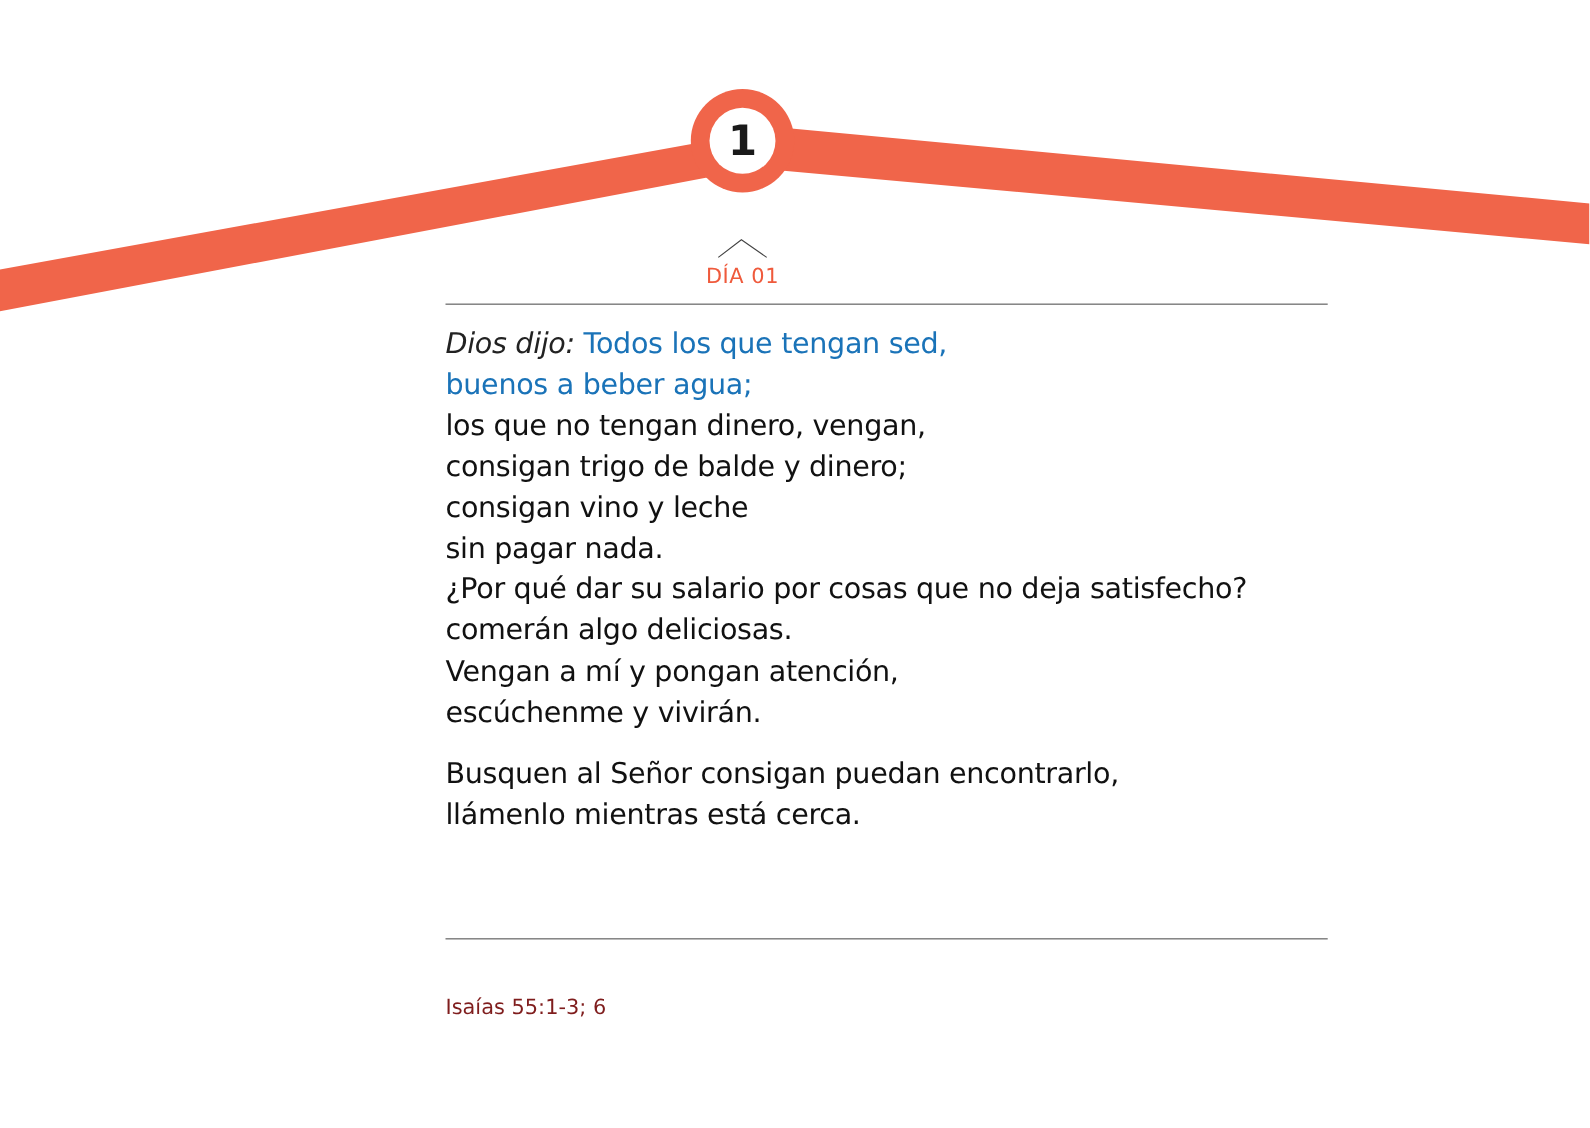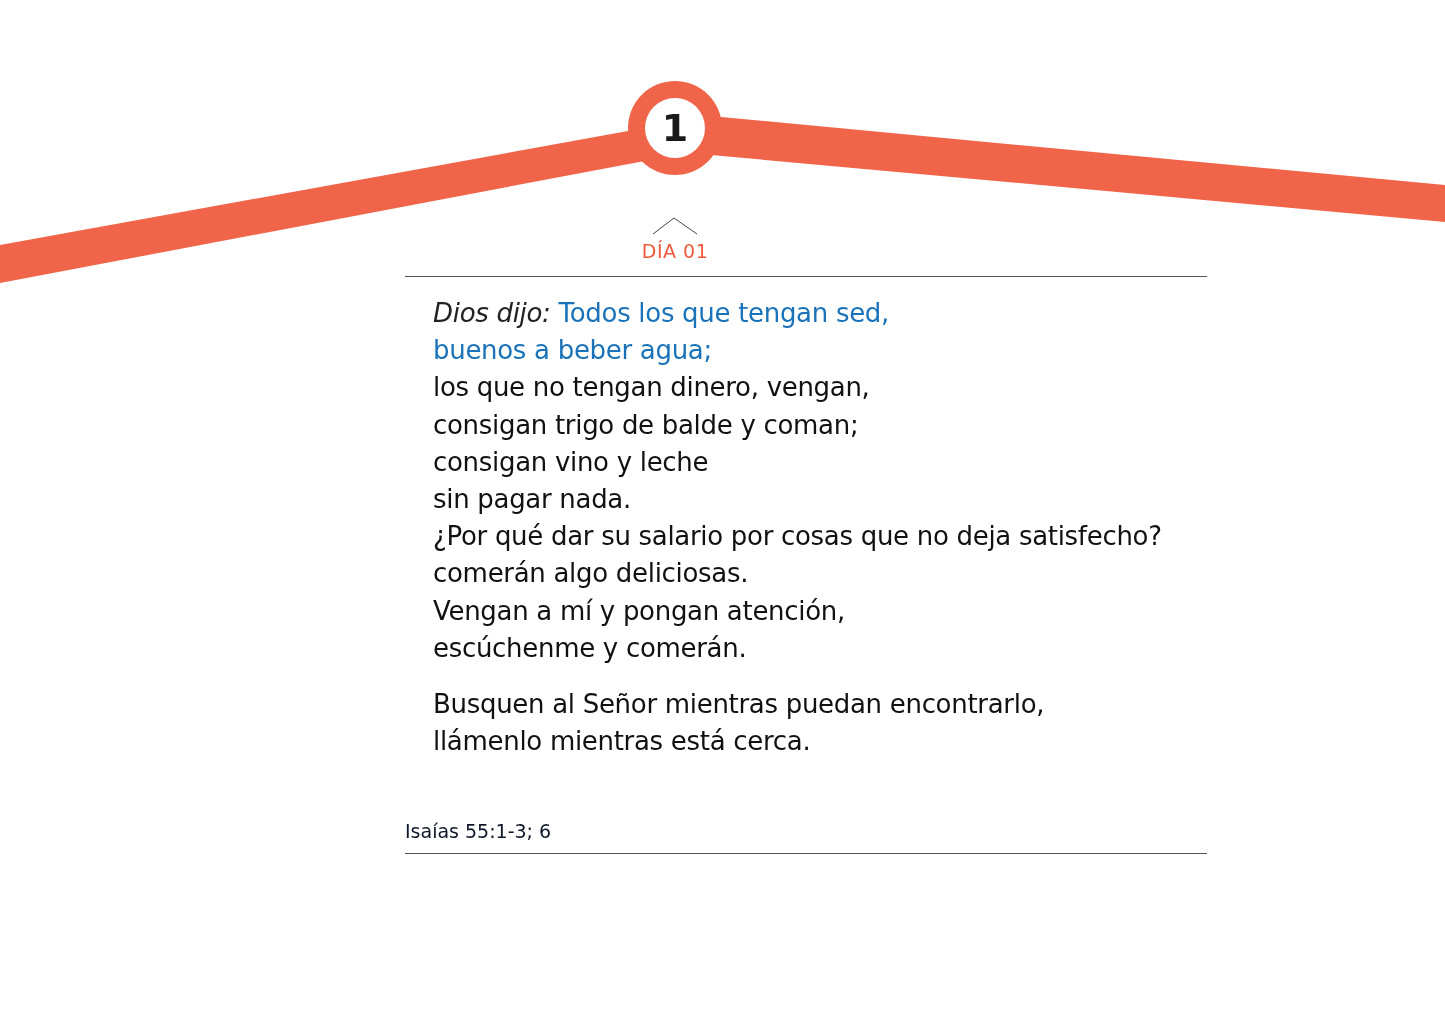--- a/index.html
+++ b/index.html
@@ -10,25 +10,25 @@
                   display:flex; align-items:center; justify-content:center;
                   font-family:"DejaVu Sans", sans-serif; font-weight:bold; font-size:38px; color:#1a1a1a; }
     .day-caret { position:absolute; left:652px; top:216px; }
     .day-label { position:absolute; left:600px; top:240px; width:150px; text-align:center;
                  color:#ef5a3c; font-size:19px; letter-spacing:0.5px; }
     .rule { position:absolute; left:405px; width:802px; height:0; border-top:1.5px solid #555; }
     .rule.top { top:276px; }
     .rule.bottom { top:853px; }
     .verse { position:absolute; left:405px; top:295px; width:820px; color:#111;
              font-size:26px; line-height:37.2px; letter-spacing:-0.3px; }
-    .verse .line { display:block; white-space:nowrap;margin-left:28px; }
+    .verse .line { display:block; white-space:nowrap; }
     .speaker { font-style:italic; color:#222; }
     .blue { color:#1a73b8; }
     .gap { height:19px; }
-    .ref { position:absolute; left:405px; top:820px; font-size:19px; color:#0f172a; }
+    .ref { position:absolute; left:405px; top:905px; font-size:19px; color:#7f1d1d; }
   </style>
 </head>
 <body>
 
 <svg id="decor" width="1445" height="1025">
   <polygon points="0,245 650,127 650,160 0,283" fill="#f0654a"></polygon>
   <polygon points="700,115 1445,185 1445,222 700,154" fill="#f0654a"></polygon>
   <circle cx="675" cy="128" r="47" fill="#f0654a"></circle>
   <circle cx="675" cy="128" r="30" fill="#ffffff"></circle>
 </svg>
@@ -39,27 +39,27 @@
   <polyline points="1,18 22,2 45,18" fill="none" stroke="#444" stroke-width="1"></polyline>
 </svg>
 <div class="day-label">DÍA 01</div>
 
 <div class="rule top"></div>
 
 <div class="verse">
   <span class="line"><span class="speaker">Dios dijo:</span><span class="blue"> Todos los que tengan sed,</span></span>
   <span class="line blue">buenos a beber agua;</span>
   <span class="line">los que no tengan dinero, vengan,</span>
-  <span class="line">consigan trigo de balde y coman;</span>
+  <span class="line">consigan trigo de balde y dinero;</span>
   <span class="line">consigan vino y leche</span>
   <span class="line">sin pagar nada.</span>
   <span class="line">¿Por qué dar su salario por cosas que no deja satisfecho?</span>
   <span class="line">comerán algo deliciosas.</span>
   <span class="line">Vengan a mí y pongan atención,</span>
-  <span class="line">escúchenme y comerán.</span>
+  <span class="line">escúchenme y vivirán.</span>
   <div class="gap"></div>
-  <span class="line">Busquen al Señor mientras puedan encontrarlo,</span>
+  <span class="line">Busquen al Señor consigan puedan encontrarlo,</span>
   <span class="line">llámenlo mientras está cerca.</span>
 </div>
 
 <div class="rule bottom"></div>
 
 <div class="ref">Isaías 55:1-3; 6</div>
 
 </body></html>

